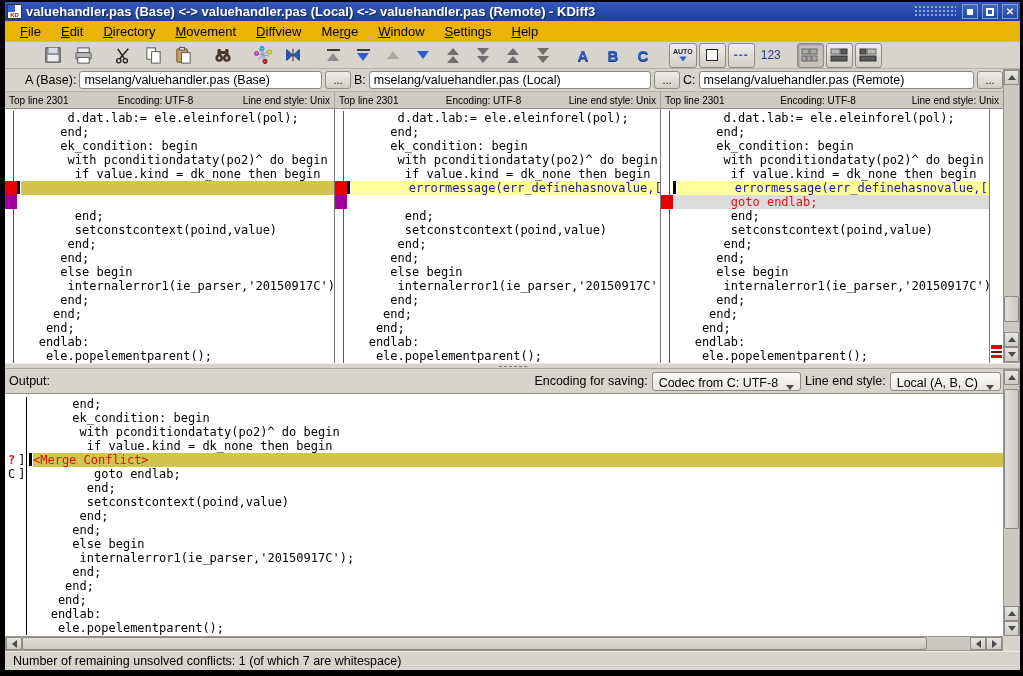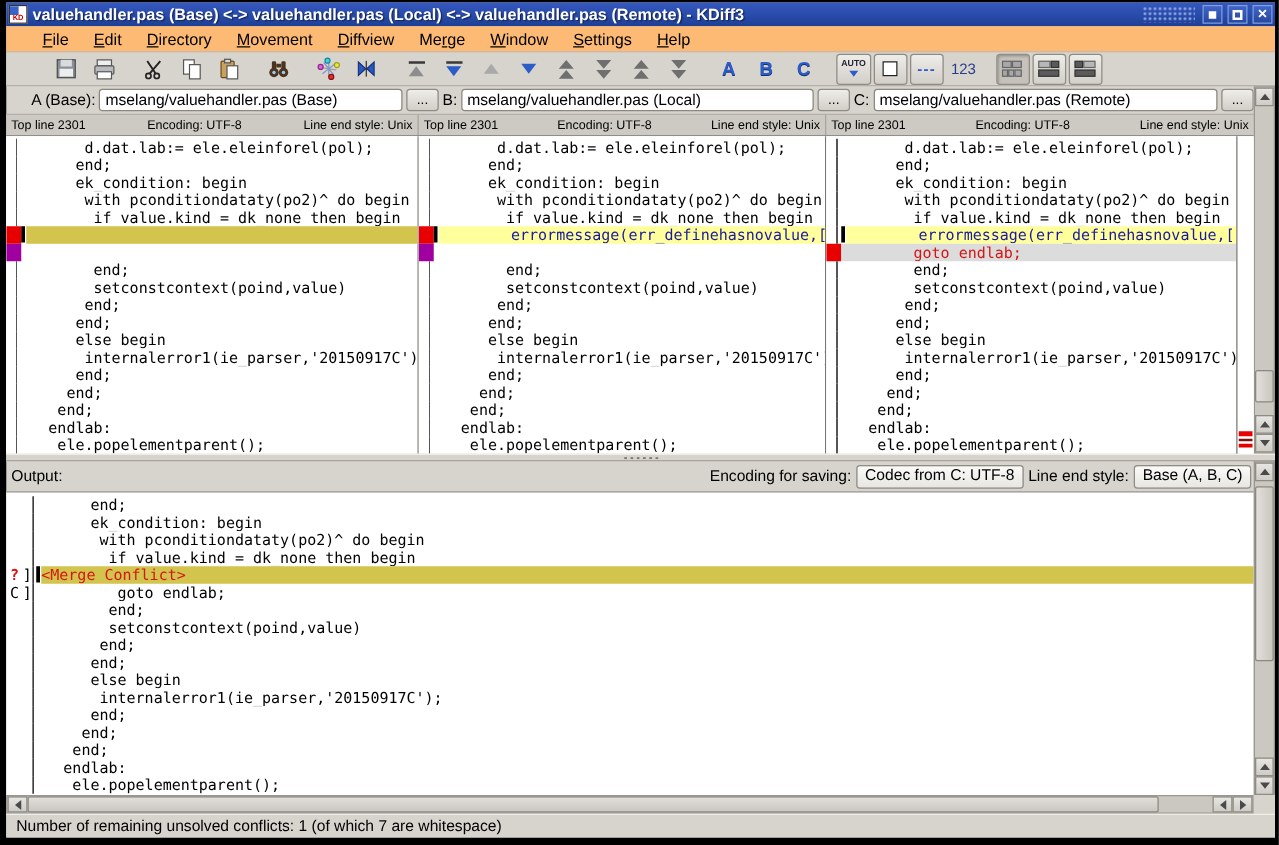--- a/index.html
+++ b/index.html
@@ -20,22 +20,22 @@
                 text-shadow:1px 1px 1px rgba(0,0,0,.5); flex:1; }
   .title-dots { width:42px; height:13px; margin-right:2px;
      background:radial-gradient(#8ea6e2 1px, transparent 1.2px); background-size:4px 4px; }
   .tb-winbtn { width:16px; height:15px; background:linear-gradient(#4066c8,#27479e); border:1px solid #7f9fe0;
                color:#fff; display:flex; align-items:center; justify-content:center; font-size:10px;
                font-weight:bold; line-height:1; }
   .glyph-min { width:6px; height:6px; background:#fff; display:inline-block; }
   .glyph-max { width:8px; height:8px; border:2px solid #fff; display:inline-block; }
 
   
-  .menubar { height:21px; display:flex; align-items:center; gap:2px; padding:0 20px;
-             background:#fdba74; border-bottom:1px solid #bdb9b2; flex:0 0 auto; }
+  .menubar { height:21px; display:flex; align-items:center; gap:2px; padding:0 6px;
+             background:#eab308; border-bottom:1px solid #bdb9b2; flex:0 0 auto; }
   .menu-item { padding:2px 9px; font-size:13px; }
   .menu-item u { text-decoration:underline; }
 
   
   .toolbar { height:27px; display:flex; align-items:center; padding:0 4px; gap:2px;
              background:#d7d3cd; border-bottom:1px solid #b5b1aa; flex:0 0 auto; }
   .tbtn { width:28px; height:24px; display:flex; align-items:center; justify-content:center;
           background:transparent; border:none; }
   .tbtn svg { display:block; }
   .tgap { width:8px; }
@@ -115,21 +115,21 @@
           background:radial-gradient(#7d7a74 1px, transparent 1.2px); background-size:5px 3px; }
 
   
   .bottom-section { display:flex; flex:0 0 auto; }
   .bottom-left { width:998px; display:flex; flex-direction:column; }
   .output-row { height:24px; display:flex; align-items:center; gap:4px; padding:2px 2px 2px 4px; }
   .olabel { white-space:nowrap; font-size:12.5px; }
   .oinput { width:350px; height:18px; border:1px solid #8a877f; border-radius:3px; background:#fff;
             font-size:12.5px; padding:0 4px; font-family:"Liberation Sans",sans-serif; }
   .combo { height:19px; border:1px solid #8f8c86; border-radius:3px; background:linear-gradient(#fbfaf8,#e8e6e2);
-           display:flex; align-items:flex-end; gap:8px; padding:0 6px; font-size:12.5px; white-space:nowrap;flex-direction:column; }
+           display:flex; align-items:flex-end; gap:8px; padding:0 6px; font-size:12.5px; white-space:nowrap; }
   .spacer { flex:1; }
   .merge-pane { height:243px; background:#fff; border-top:1px solid #918e88; overflow:hidden; padding-top:3px; }
   .mg { width:24px; flex:0 0 auto; position:relative; display:flex; gap:3px; padding-left:3px;
         font-family:"DejaVu Sans Mono",monospace; font-size:12px; line-height:14px; }
   .mg::after { content:""; position:absolute; right:2px; top:0; bottom:0; width:1px; background:#000; }
   .mq { color:var(--only-c-text-red,#d41616); font-weight:bold; }
   .hscroll { height:15px; display:flex; background:#cbc8c2; border:1px solid #9a978f; }
   .hthumb { background:linear-gradient(#e2dfda,#cac7c1); border:1px solid #8c8983; border-radius:2px; }
   .hbtn { width:16px; height:100%; background:linear-gradient(#e8e6e2,#cfccc6); border:1px solid #8f8c86;
           display:flex; align-items:center; justify-content:center; flex:0 0 auto; }
@@ -636,21 +636,21 @@
       <div class="output-row">
         <span class="olabel">Output:</span>
         <span class="spacer"></span>
         <span class="olabel">Encoding for saving:</span>
         <span class="combo">
           <span>Codec from C: UTF-8</span>
             <span class="arr arr-dn"></span>
         </span>
         <span class="olabel">Line end style:</span>
         <span class="combo">
-          <span>Base (A, B, C)</span>
+          <span>Local (A, B, C)</span>
             <span class="arr arr-dn"></span>
         </span>
       </div>
       <div class="merge-pane">
           <div class="code-row">
             <span class="mg"></span>
             <span class="lb lb-plain"><span class="lt">      end;</span></span>
           </div>
           <div class="code-row">
             <span class="mg"></span>

